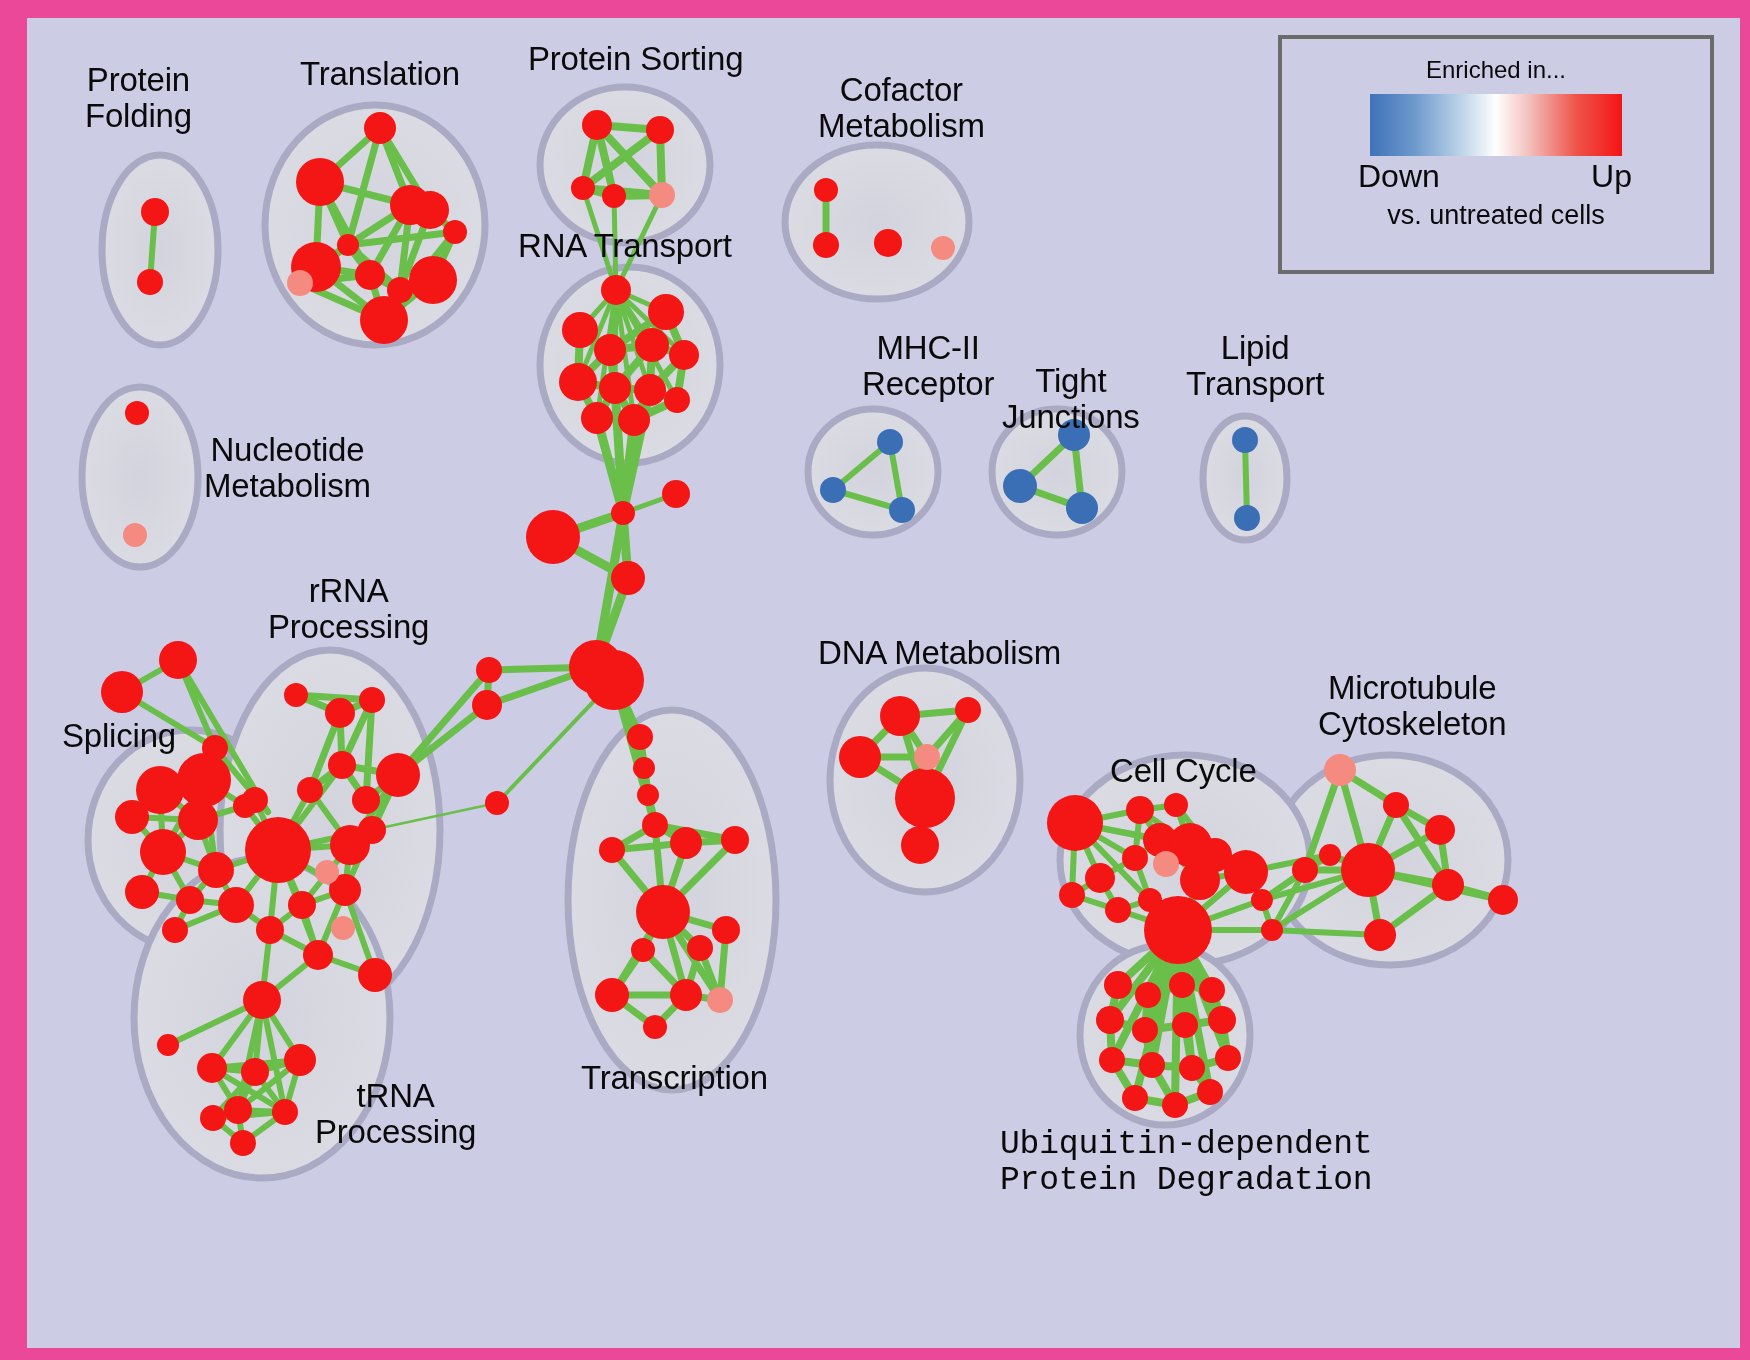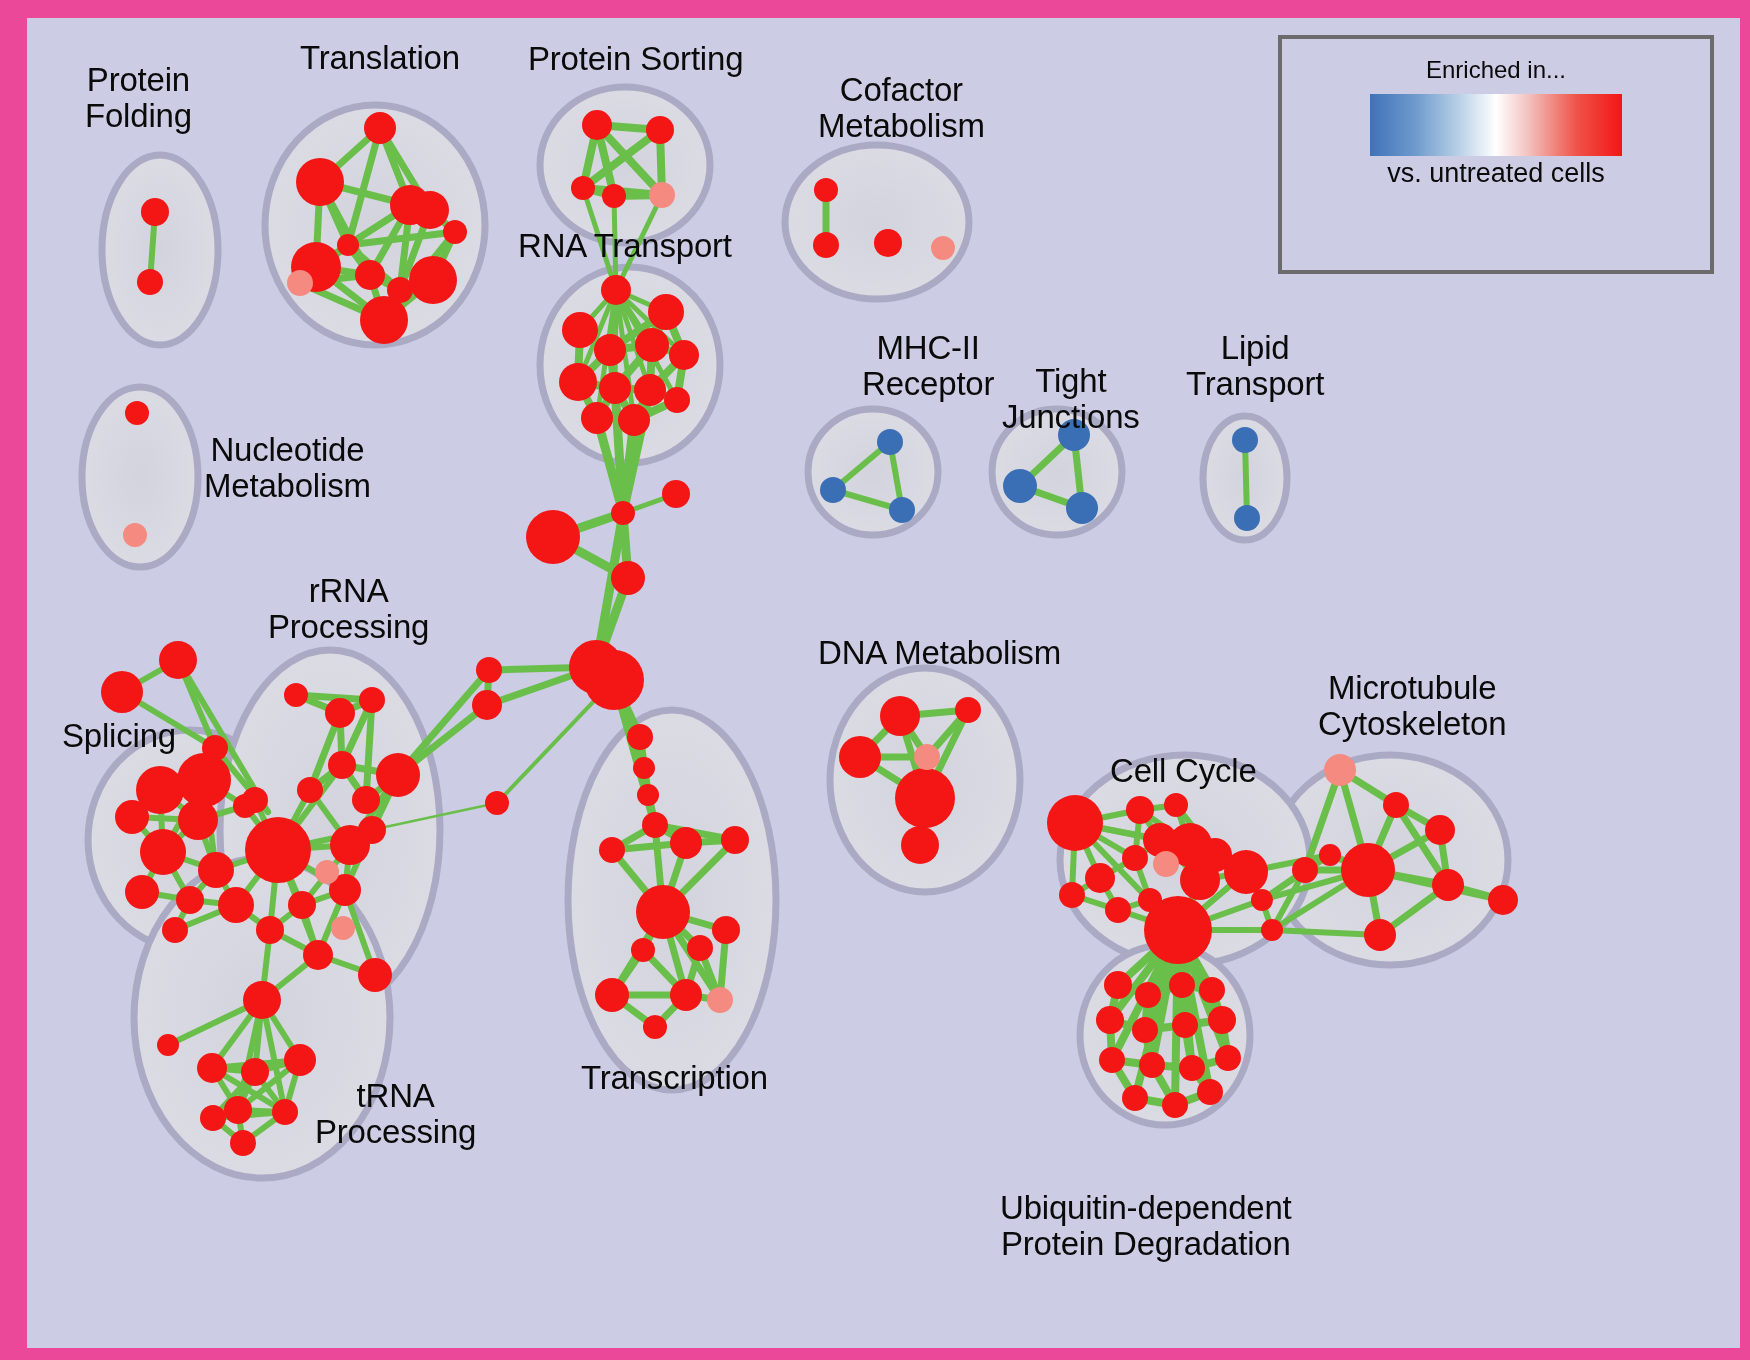--- a/index.html
+++ b/index.html
@@ -733,21 +733,21 @@
           <circle cx="1228" cy="1058" r="13"></circle>
         <circle cx="1135" cy="1098" r="13"></circle>
           <circle cx="1175" cy="1105" r="13"></circle>
         <circle cx="1210" cy="1092" r="13"></circle>
       </g>
     </g>
   </svg>
 
   <div class="cluster-label" style="left:85px; top:62px;">Protein
 Folding</div>
-  <div class="cluster-label" style="left:300px; top:40px;">Translation</div>
+  <div class="cluster-label" style="left:300px; top:56px;">Translation</div>
   <div class="cluster-label" style="left:528px; top:41px;text-align:right;">Protein Sorting</div>
   <div class="cluster-label" style="left:818px; top:72px;">Cofactor
 Metabolism</div>
   <div class="cluster-label" style="left:518px; top:228px;">RNA Transport</div>
   <div class="cluster-label" style="left:204px; top:432px;">Nucleotide
 Metabolism</div>
   <div class="cluster-label" style="left:815px; top:330px;margin-left:47px;">MHC-II
 Receptor</div>
   <div class="cluster-label" style="left:1002px; top:330px;margin-top:33px;">Tight
 Junctions</div>
@@ -756,21 +756,25 @@
   <div class="cluster-label" style="left:268px; top:573px;">rRNA
 Processing</div>
   <div class="cluster-label" style="left:62px; top:718px;">Splicing</div>
   <div class="cluster-label" style="left:818px; top:635px;">DNA Metabolism</div>
   <div class="cluster-label" style="left:1110px; top:753px;">Cell Cycle</div>
   <div class="cluster-label" style="left:1318px; top:670px;">Microtubule
 Cytoskeleton</div>
   <div class="cluster-label" style="left:581px; top:1060px;">Transcription</div>
   <div class="cluster-label" style="left:315px; top:1078px;">tRNA
 Processing</div>
-  <div class="cluster-label" style="left:1000px; top:1190px;">Ubiquitin-dependent
+  <div class="cluster-label" style="left:1000px; top:1127px;font-family:Liberation Mono, monospace;">Ubiquitin-dependent
 Protein Degradation</div>
 
   <div id="legend">
     <div class="lg-title">Enriched in...</div>
     <div class="lg-bar"></div>
+    <div class="lg-ends">
+      <span class="lg-down">Down</span>
+      <span class="lg-up">Up</span>
+    </div>
     <div class="lg-sub">vs. untreated cells</div>
   </div>
 </div>
 
 </body></html>

